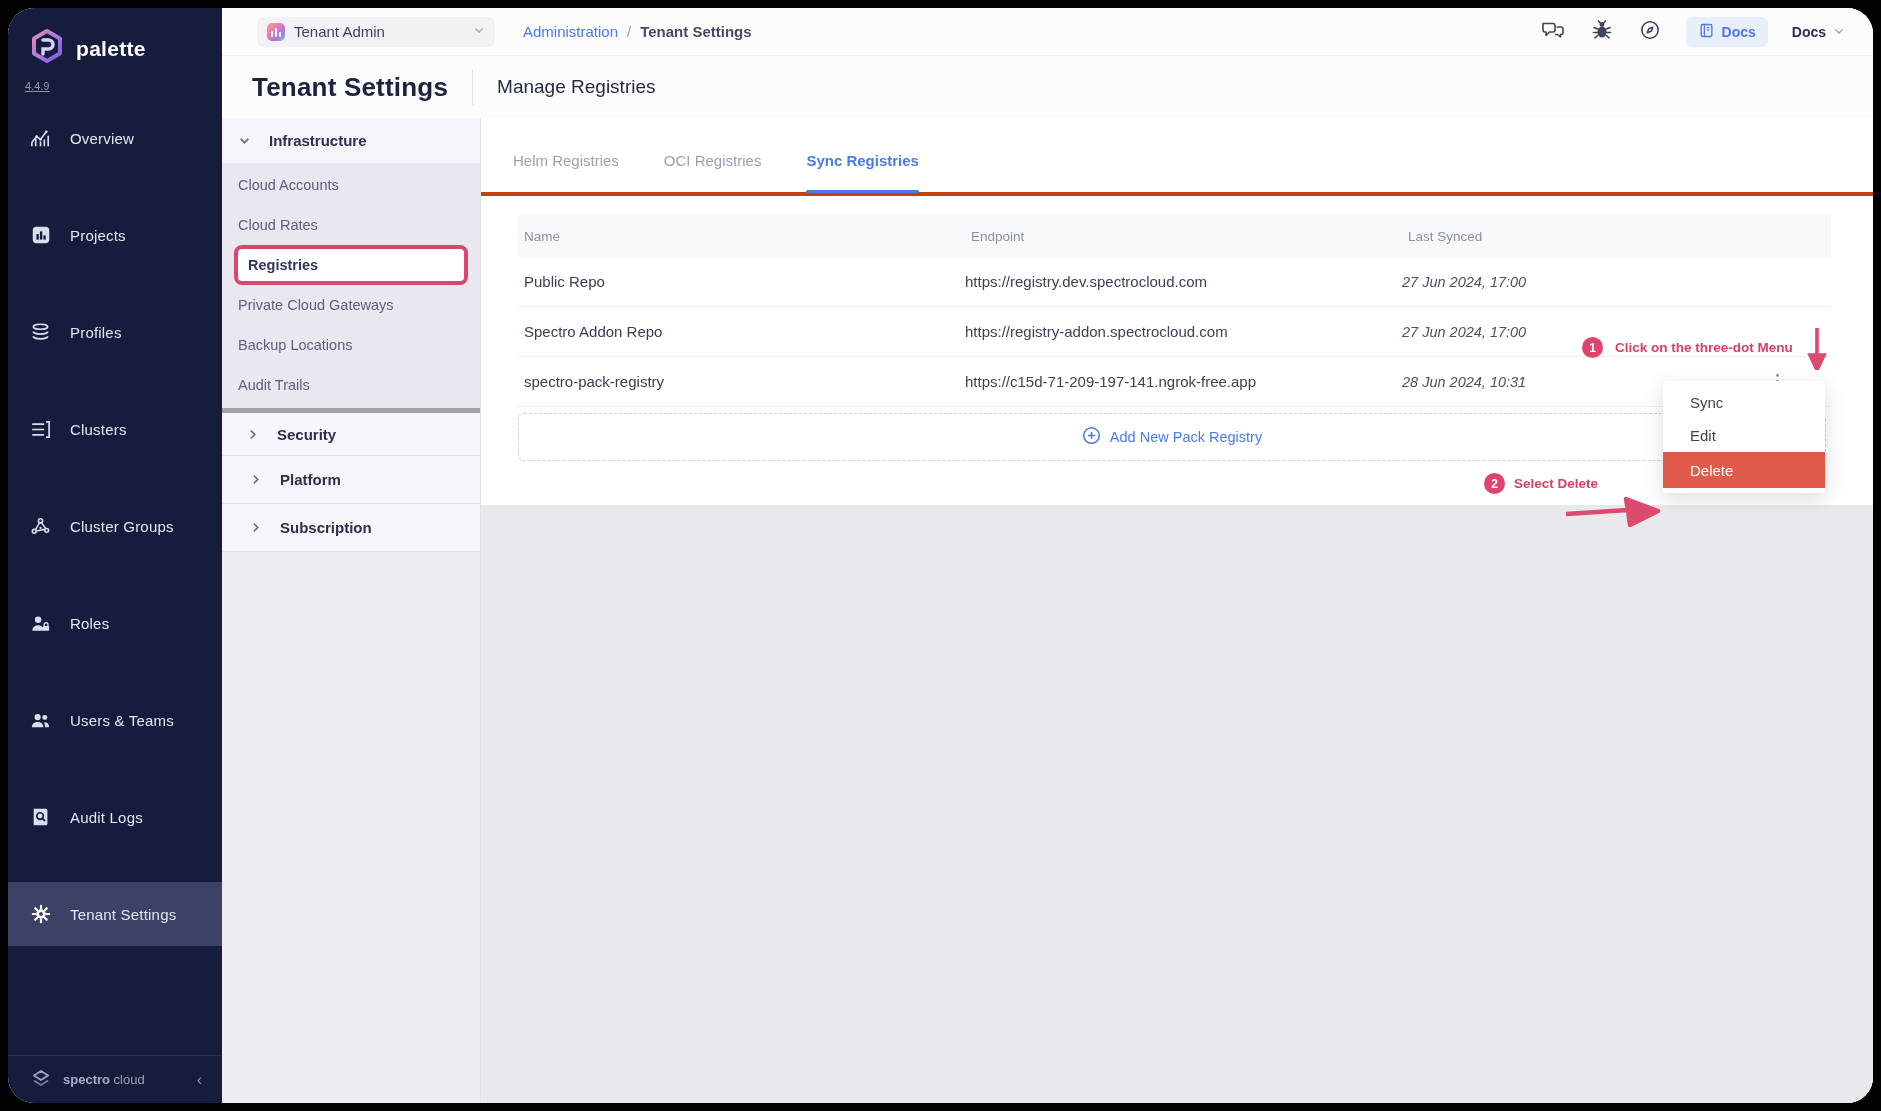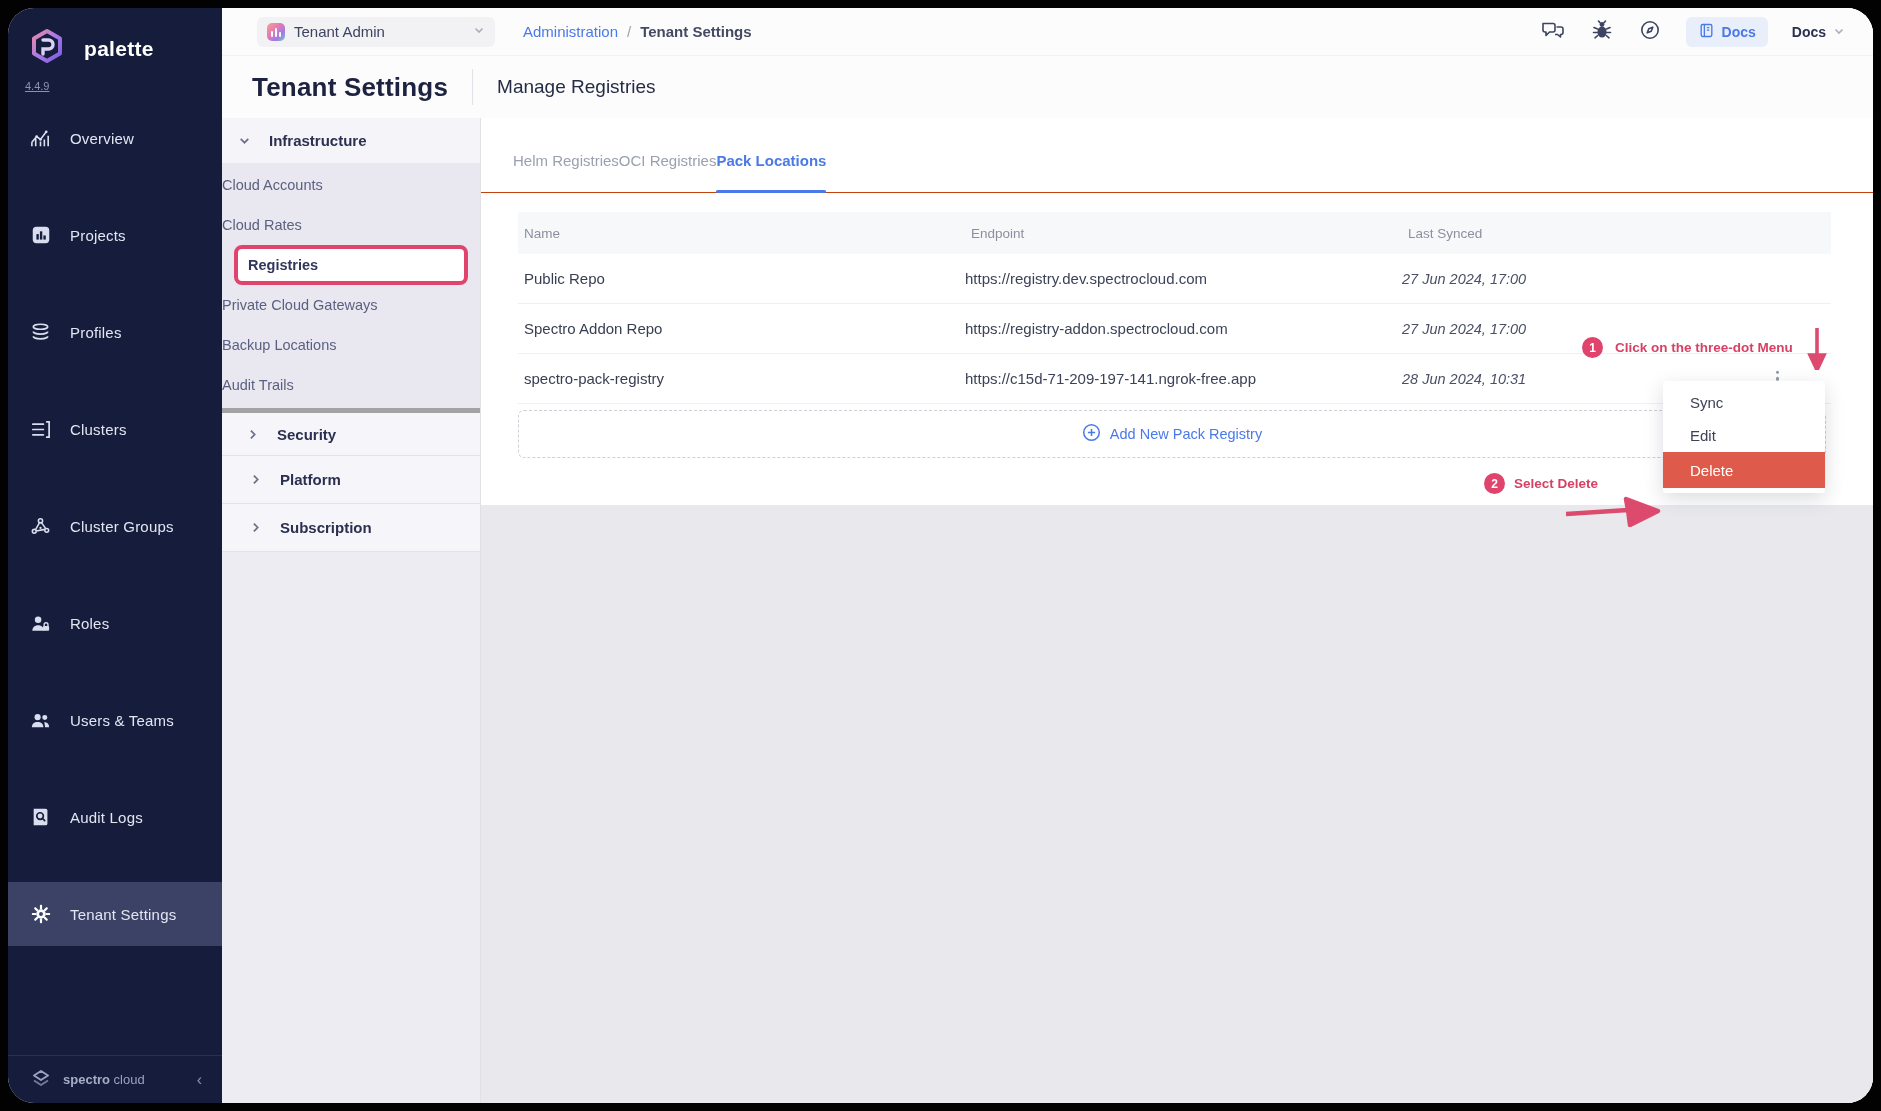--- a/index.html
+++ b/index.html
@@ -3,21 +3,21 @@
 <meta charset="utf-8">
 <style>
   * { margin:0; padding:0; box-sizing:border-box; font-family:"Liberation Sans", sans-serif; }
   html,body { width:1881px; height:1111px; background:#020203; overflow:hidden; }
   .app { position:absolute; left:8px; top:8px; width:1865px; height:1095px; background:#ffffff;
          border-radius:26px; overflow:hidden; display:flex; }
 
   
   .sidebar { width:214px; background:#161d3c; color:#e2e6f2; display:flex; flex-direction:column; flex-shrink:0; }
   .logo-row { display:flex; align-items:center; gap:10px; padding:20px 0 0 20px; }
-  .brand-name { font-size:21px; font-weight:700; color:#ffffff; letter-spacing:.3px;margin-left:8px; }
+  .brand-name { font-size:21px; font-weight:700; color:#ffffff; letter-spacing:.3px; }
   .version { font-size:11px; color:#8d93ad; margin:10px 0 14px 17px;text-decoration:underline; }
   .side-nav { display:flex; flex-direction:column;gap:33px; }
   .side-item { height:64px; display:flex; align-items:center; gap:18px; padding-left:21px; cursor:pointer; }
   .side-item .ico { width:23px; height:23px; display:flex; align-items:center; justify-content:center; color:#d9deee; }
   .side-item span.lbl { font-size:15px; font-weight:500; color:#e2e6f2; letter-spacing:.2px; }
   .side-item.active { background:#3b4266; }
   .spacer { flex:1; }
   .upgrade { text-align:center; padding:0 14px; }
   .upgrade-text { font-size:13px; font-weight:600; color:#f2f4fa; line-height:1.4; }
   .upgrade-btn { margin:14px auto 18px; width:116px; height:34px; background:#82d696; border:none; border-radius:6px;
@@ -55,31 +55,31 @@
   .page-subtitle { font-size:19px; font-weight:400; color:#262c45; }
 
   .content-row { flex:1; display:flex; min-height:0; }
 
   
   .subnav { width:259px; flex-shrink:0; background:#edecf2; border-right:1px solid rgba(0,0,0,.05); position:relative; }
   .sec-header { height:45px; display:flex; align-items:center; gap:18px; padding-left:16px; background:#f5f4f9;
                 font-size:15px; font-weight:600; color:#2b3050; cursor:pointer; }
   .sec-header .chev, .sec-row .chev { color:#6a6f8e; display:flex; }
   .infra-items { background:#e9e8f1; padding:2px 0 3px; }
-  .sub-item { height:40px; display:flex; align-items:center; font-size:14.5px; color:#5c6080; cursor:pointer; }
+  .sub-item { height:40px; display:flex; align-items:center; font-size:14.5px; color:#5c6080; cursor:pointer;margin-left:16px; }
   .sub-item.highlighted { background:#ffffff; border:4px solid #e0436c; border-radius:8px; margin:0 12px;
                           color:#30365c; font-weight:600; padding-left:10px; }
   .sec-row { height:48px; display:flex; align-items:center; gap:18px; padding-left:27px; background:#f6f6fa;
              border-bottom:1px solid #e3e2ea; font-size:15px; font-weight:600; color:#2b3050; cursor:pointer; }
   .sec-row.first { border-top:5px solid #a3a3a3;padding-left:24px; }
 
   
   .main { flex:1; background:#e9e9ed; min-width:0; display:flex; flex-direction:column; }
   .panel { background:#ffffff; height:387px; position:relative; }
-  .tabs { display:flex; padding:34px 0 0 32px; border-bottom:1px solid #c2410c; }
+  .tabs { display:flex; gap:45px; padding:34px 0 0 32px; border-bottom:4px solid #c2410c; }
   .tab { font-size:15px; color:#9aa0af; padding-bottom:23px; cursor:pointer; position:relative; font-weight:500; }
   .tab.active { color:#4a79e8; font-weight:700; }
   .tab.active::after { content:""; position:absolute; left:0; right:0; bottom:-1px; height:3px; background:#4a79e8; border-radius:2px; }
 
   .table { margin:19px 42px 0 37px; }
   .thead, .trow { display:grid; grid-template-columns:447px 437px 360px 1fr; align-items:center; }
   .thead { height:42px; background:#f7f8fa; }
   .thead span { font-size:13.5px; color:#8b90a0; padding-left:6px; }
   .trow { height:50px; border-bottom:1px solid #eef0f3; position:relative; }
   .cell-name { font-size:15px; color:#383e52; padding-left:6px; }
@@ -374,21 +374,21 @@
           </span>
           <span>Subscription</span>
         </div>
       </nav>
 
       <main class="main">
         <div class="panel">
           <div class="tabs">
             <div class="tab">Helm Registries</div>
             <div class="tab">OCI Registries</div>
-            <div class="tab active">Pack Locations</div>
+            <div class="tab active">Sync Registries</div>
           </div>
 
           <div class="table">
             <div class="thead">
               <span>Name</span>
               <span>Endpoint</span>
               <span>Last Synced</span>
               <span></span>
             </div>
             <div class="trow">

